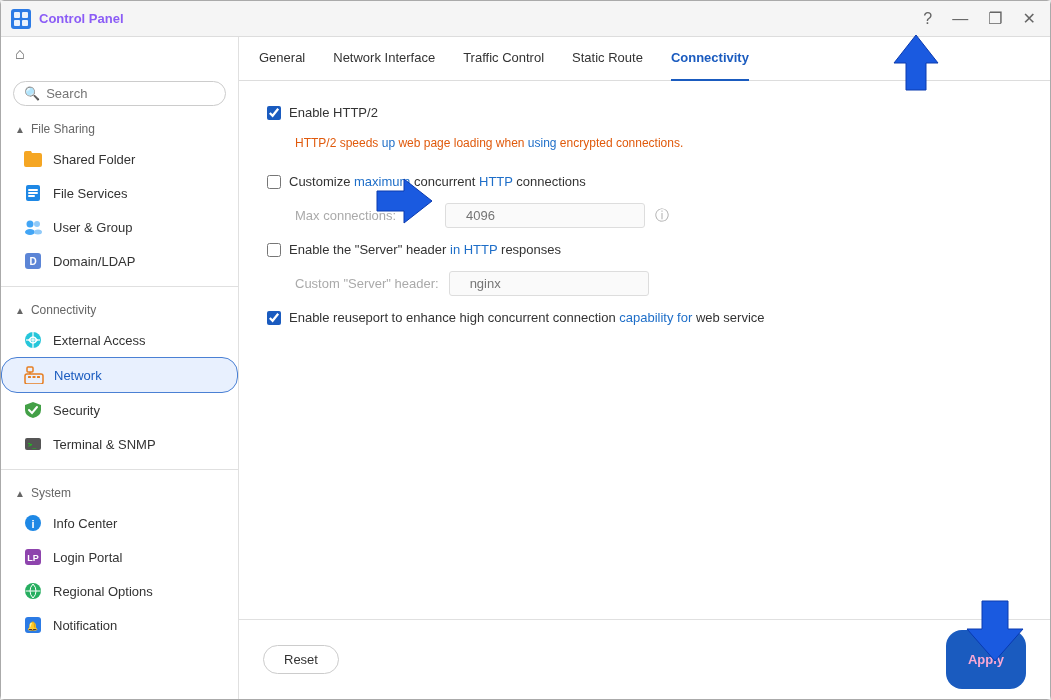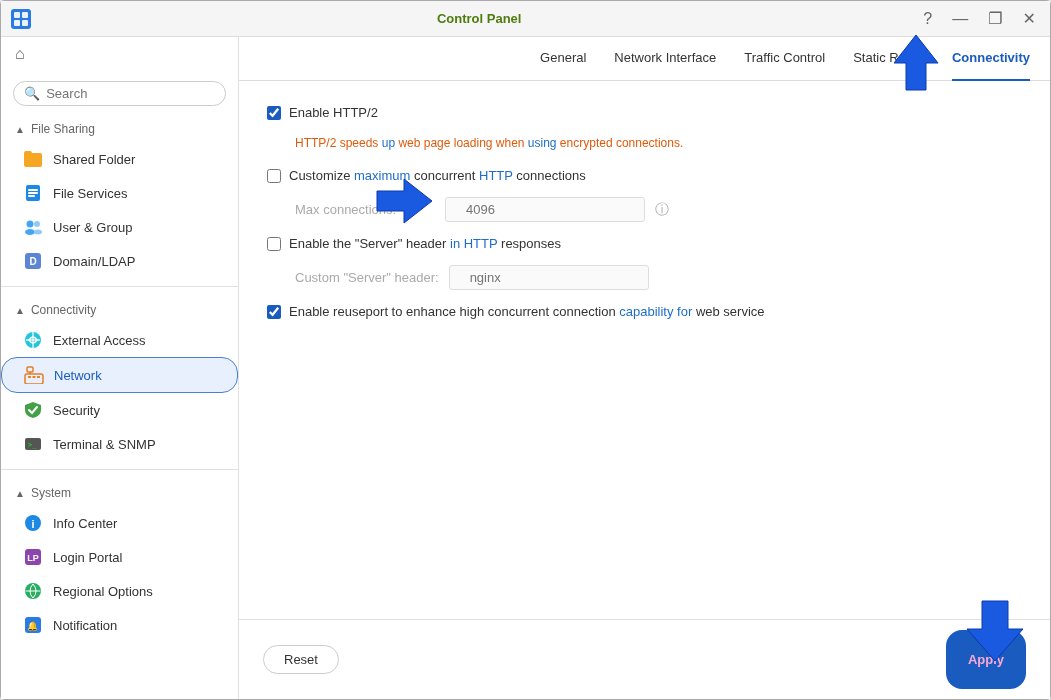--- a/index.html
+++ b/index.html
@@ -33,22 +33,21 @@
       background: #2c7be5;
       border-radius: 3px;
       display: flex; align-items: center; justify-content: center;
       color: white; font-size: 11px; font-weight: bold;
     }
 
     .titlebar-title {
       flex: 1;
       font-size: 13px;
       font-weight: 600;
-      color: #4d7c0f;
-      text-align: center;
+      color: #8b5cf6;
     }
 
     .titlebar-controls {
       display: flex;
       gap: 12px;
       align-items: center;
     }
 
     .titlebar-controls span {
       color: #666;
@@ -164,21 +163,20 @@
     }
 
     .tabs-bar {
       display: flex;
       align-items: center;
       border-bottom: 1px solid #ddd;
       padding: 0 20px;
       height: 44px;
       flex-shrink: 0;
       gap: 28px;
-      justify-content: flex-end;
     }
 
     .tab {
       font-size: 13px;
       color: #333;
       cursor: pointer;
       padding: 4px 0;
       border-bottom: 2px solid transparent;
       height: 44px;
       display: flex;
@@ -223,21 +221,21 @@
       color: #333;
     }
 
     
     .text-blue { color: #1e6ec8; }
 
     .description-text {
       font-size: 12px;
       color: #e05a0c;
       margin-left: 28px;
-      margin-bottom: 16px;
+      margin-bottom: 22px;
       line-height: 1.5;
     }
 
     .form-row {
       display: flex;
       align-items: center;
       margin-left: 28px;
       margin-bottom: 14px;
       gap: 10px;
     }

